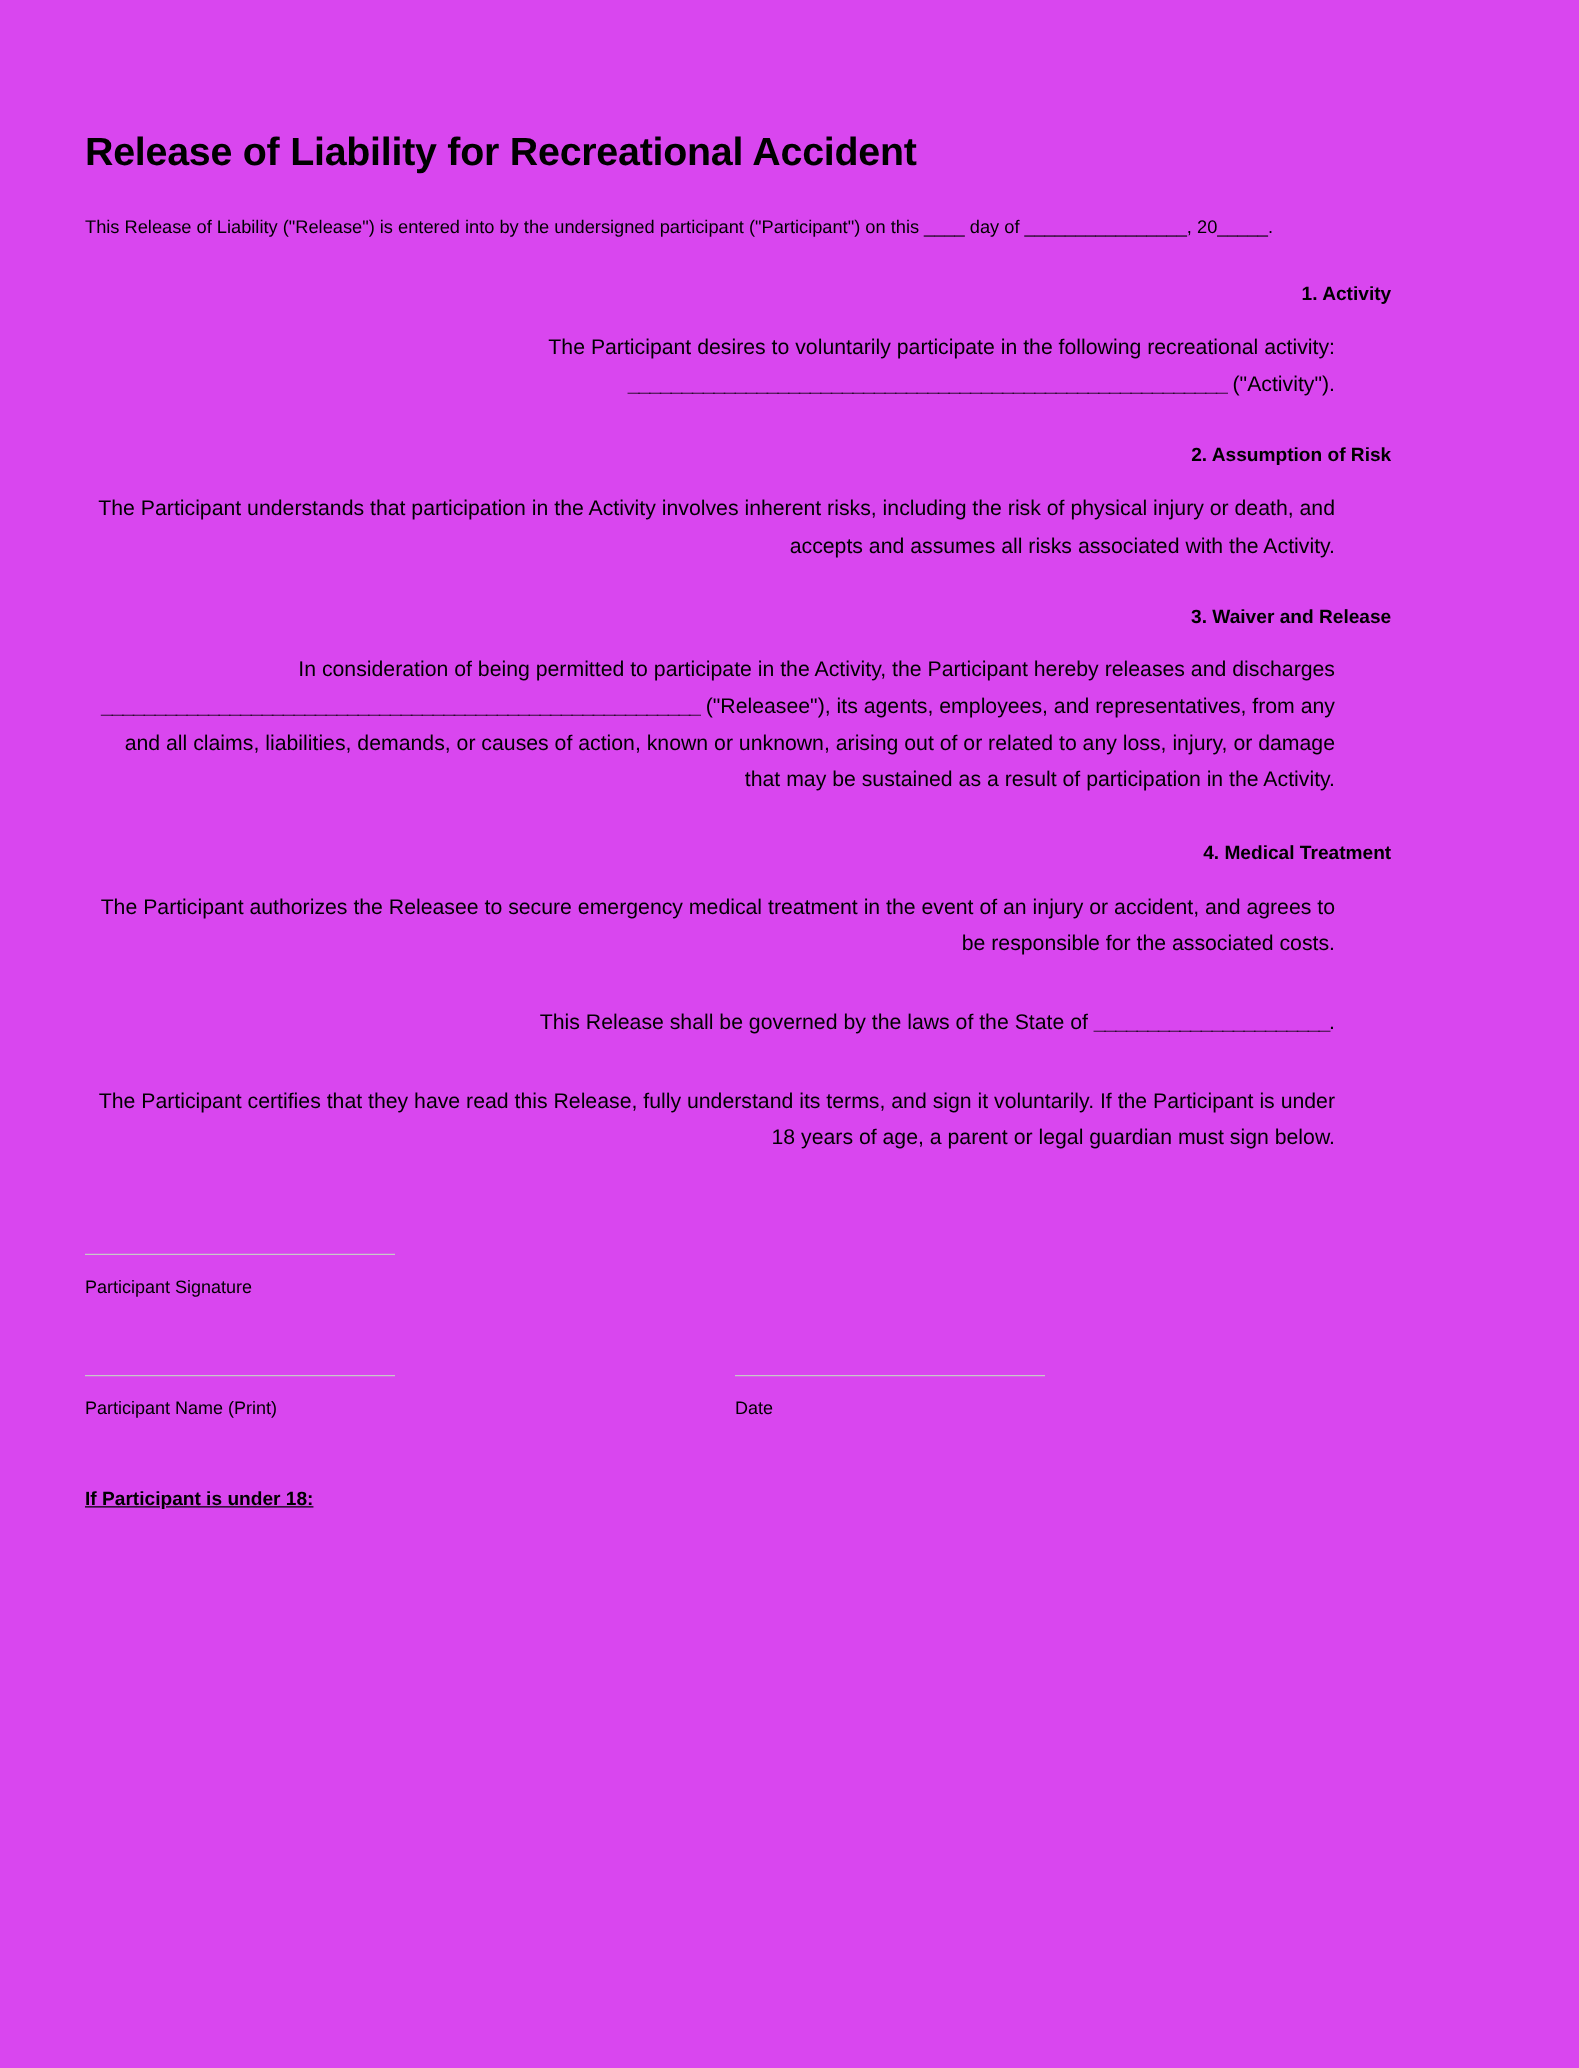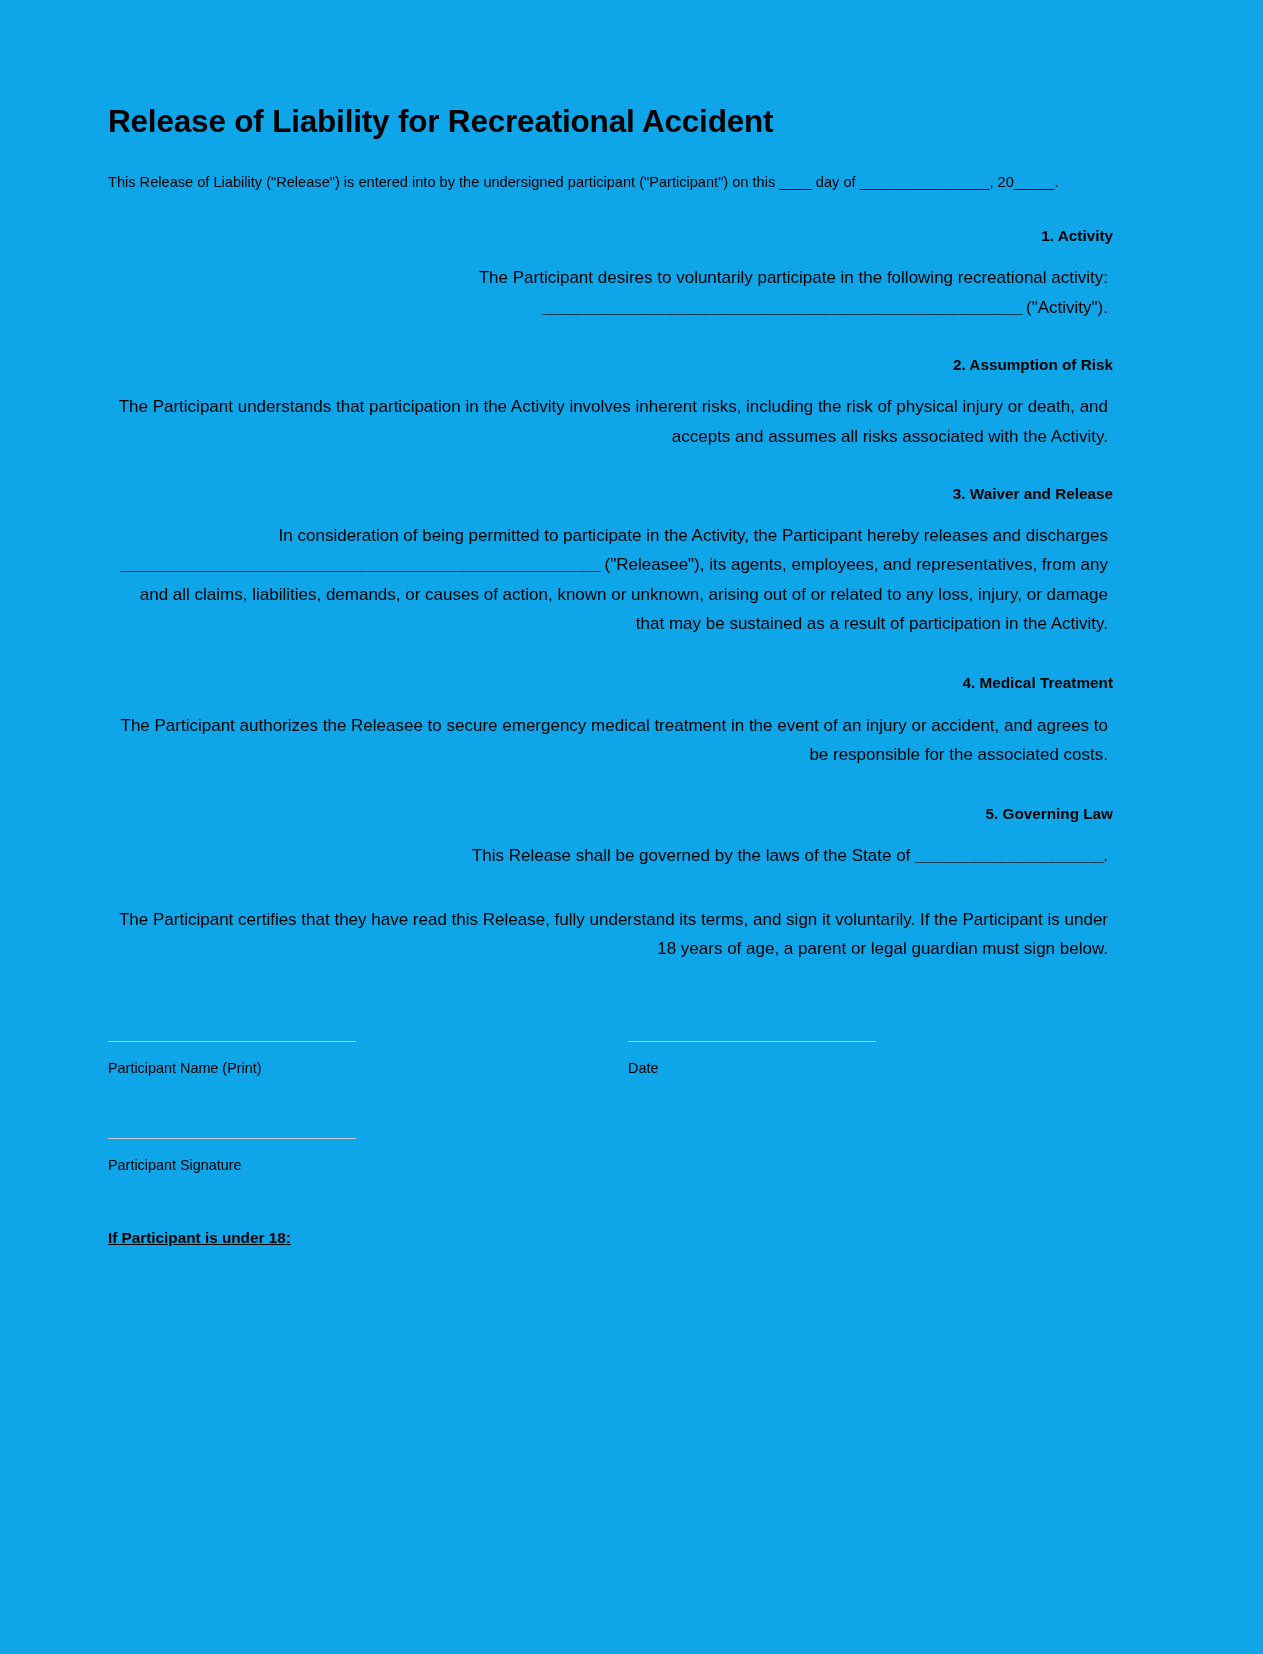--- a/index.html
+++ b/index.html
@@ -8,23 +8,23 @@
     background: #ffffff;
   }
   body {
     font-family: "Liberation Sans", sans-serif;
     color: #000000;
   }
   .page {
     position: relative;
     width: 1263px;
     height: 1654px;
-    background: #0ea5e9;
+    background: #d946ef;
     box-sizing: border-box;
-    padding: 96px 150px 0 108px;
+    padding: 96px 150px 0 68px;
     overflow: hidden;
   }
   .doc-title {
     font-size: 31.5px;
     font-weight: bold;
     letter-spacing: -0.2px;
     margin: 0 0 0 0;
     padding-top: 6px;
     line-height: 1.25;
   }
@@ -124,48 +124,47 @@
       <span class="blank-long">________________________________________________________</span><span> ("Releasee"), its agents, employees, and representatives, from any and all claims, liabilities, demands, or causes of action, known or unknown, arising out of or related to any loss, injury, or damage that may be sustained as a result of participation in the Activity.</span>
     </div>
   </div>
 
   <div class="section sec4">
     <div class="section-heading">4. Medical Treatment</div>
     <div class="section-body">The Participant authorizes the Releasee to secure emergency medical treatment in the event of an injury or accident, and agrees to be responsible for the associated costs.</div>
   </div>
 
   <div class="section sec5">
-    <div class="section-heading">5. Governing Law</div>
     <div class="section-body">
       <span>This Release shall be governed by the laws of the State of </span><span class="blank-long">______________________</span><span>.</span>
     </div>
   </div>
 
   <div class="section sec6">
     <div class="section-body">The Participant certifies that they have read this Release, fully understand its terms, and sign it voluntarily. If the Participant is under 18 years of age, a parent or legal guardian must sign below.</div>
   </div>
 
   <div class="sig-block">
 
     <div class="sig-row">
       <div class="sig-cell">
         <div class="sig-line"></div>
+        <div class="sig-label">Participant Signature</div>
+      </div>
+    </div>
+
+    <div class="sig-row">
+      <div class="sig-cell">
+        <div class="sig-line"></div>
         <div class="sig-label">Participant Name (Print)</div>
       </div>
       <div class="sig-cell spacer"></div>
       <div class="sig-cell">
         <div class="sig-line"></div>
         <div class="sig-label">Date</div>
-      </div>
-    </div>
-
-    <div class="sig-row">
-      <div class="sig-cell">
-        <div class="sig-line"></div>
-        <div class="sig-label">Participant Signature</div>
       </div>
     </div>
 
   </div>
 
   <div class="under18">If Participant is under 18:</div>
 
 </div>
 
 </body></html>

